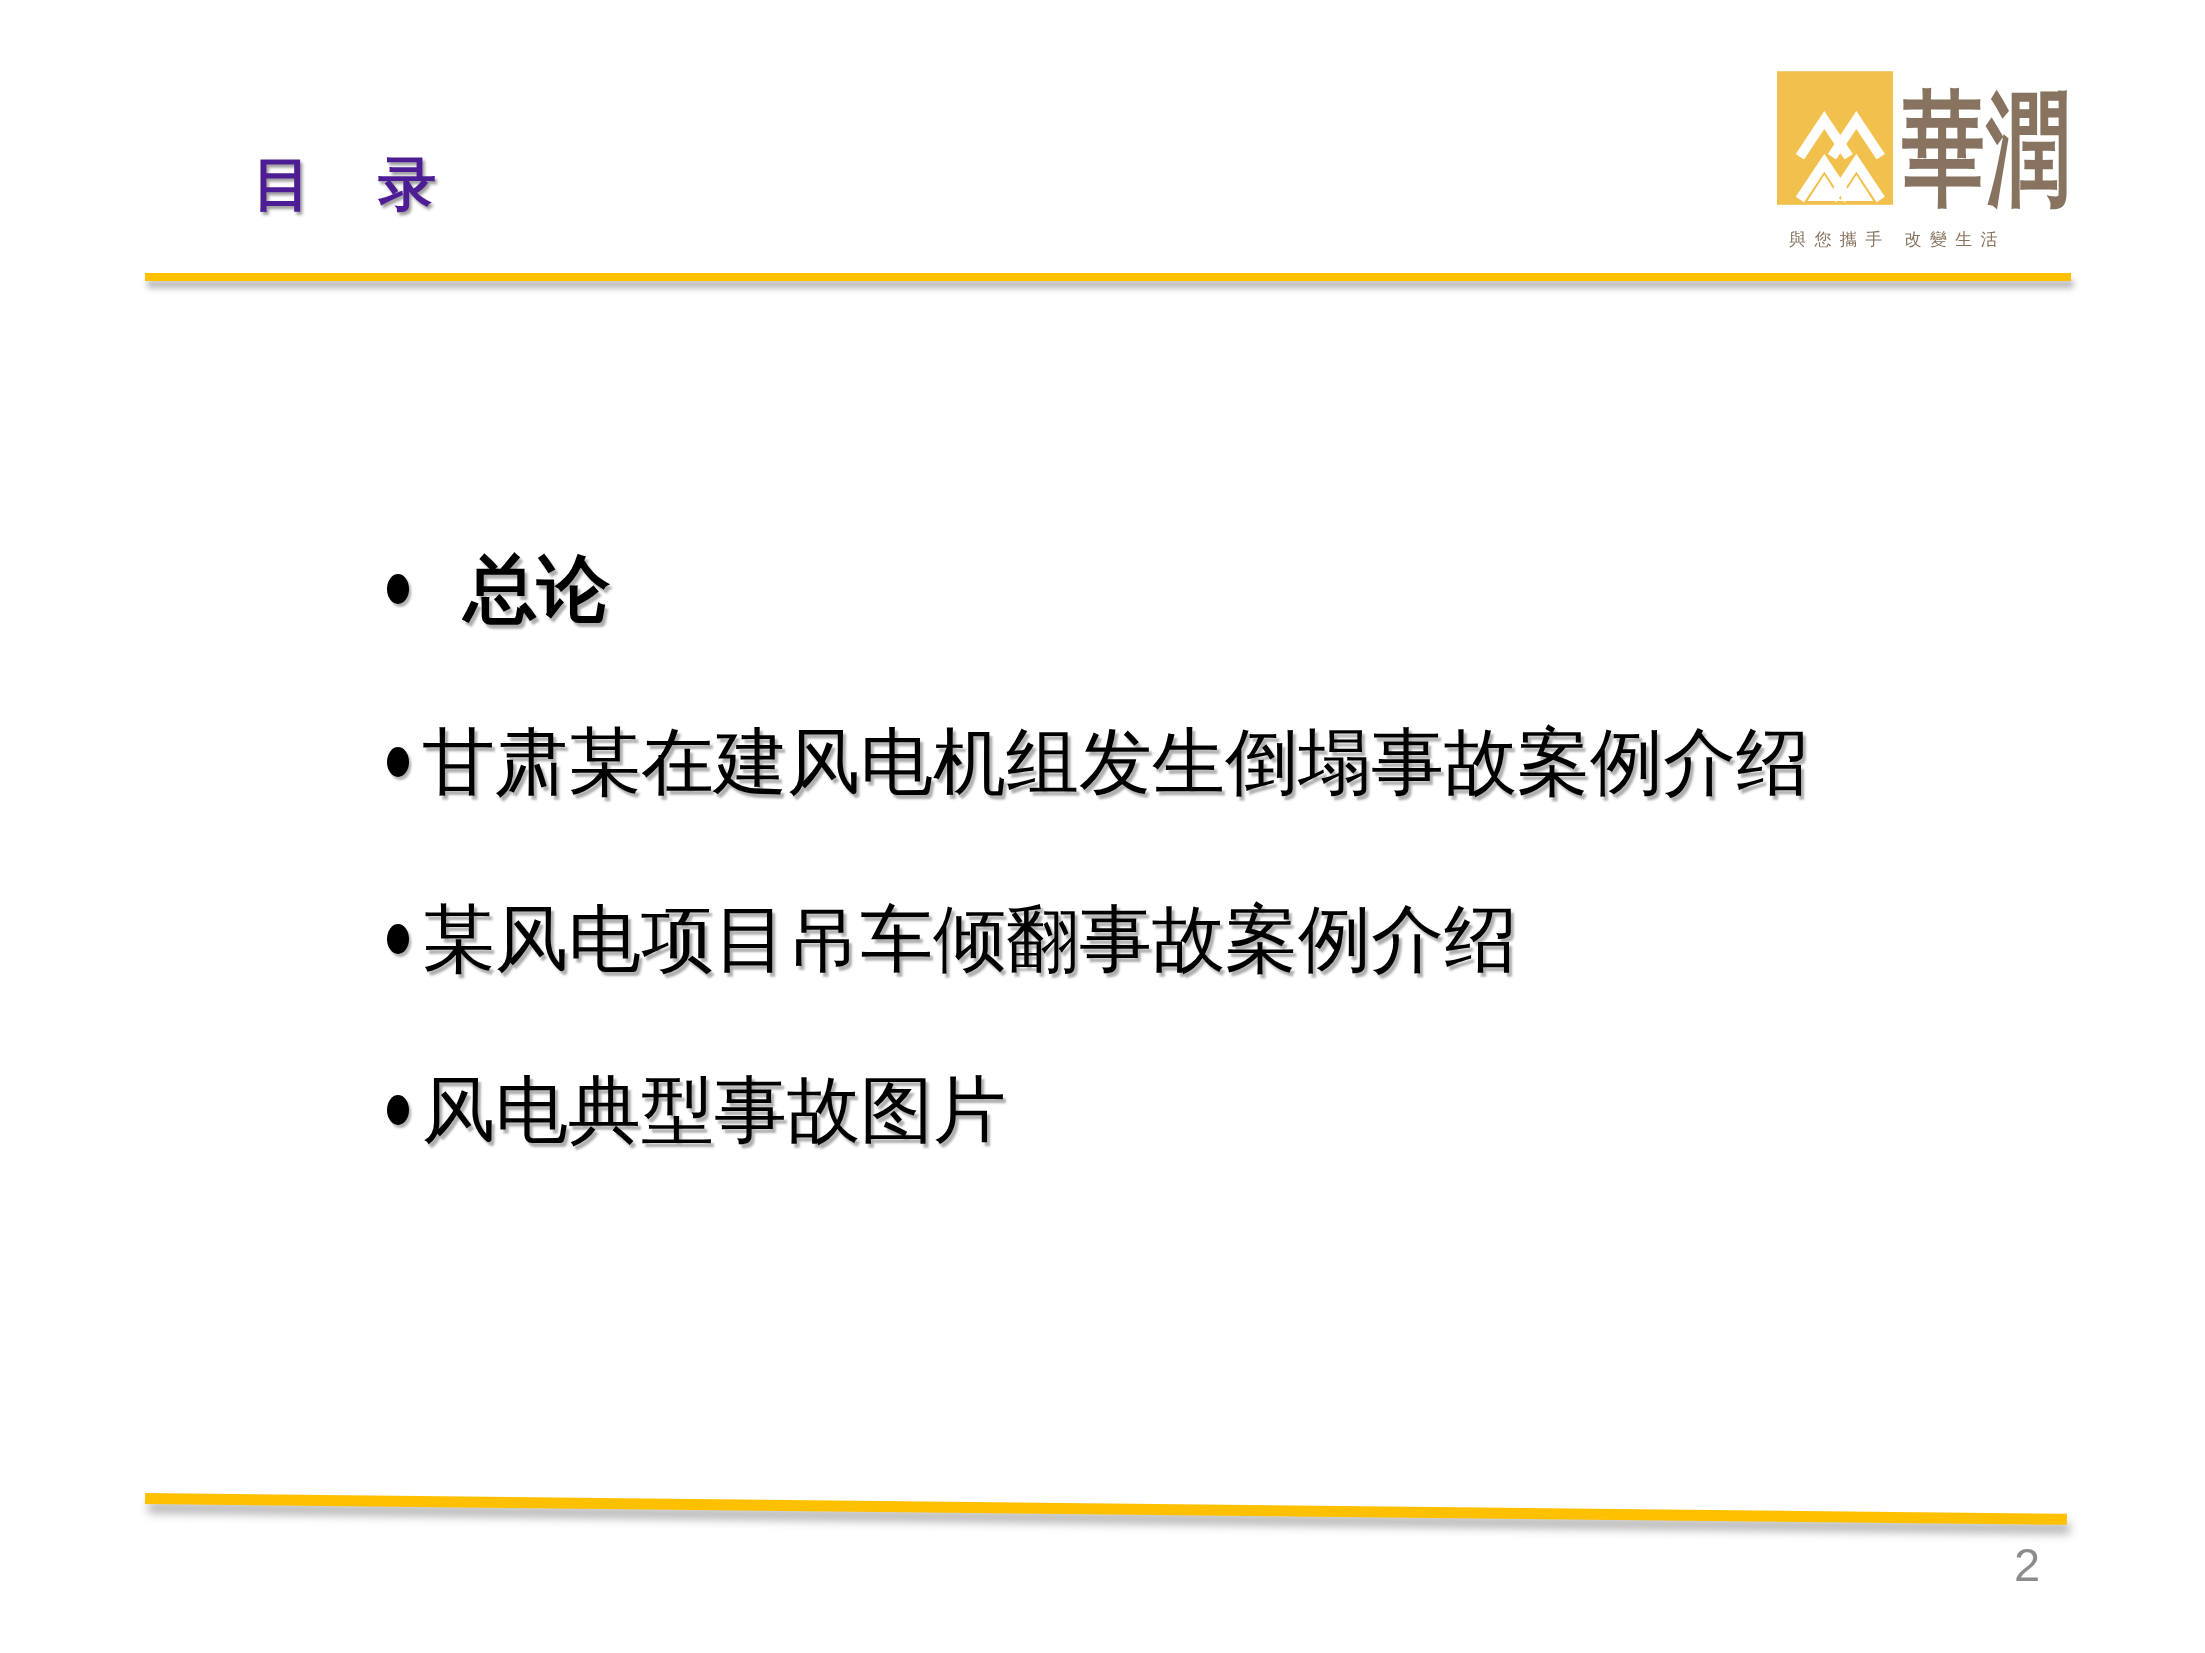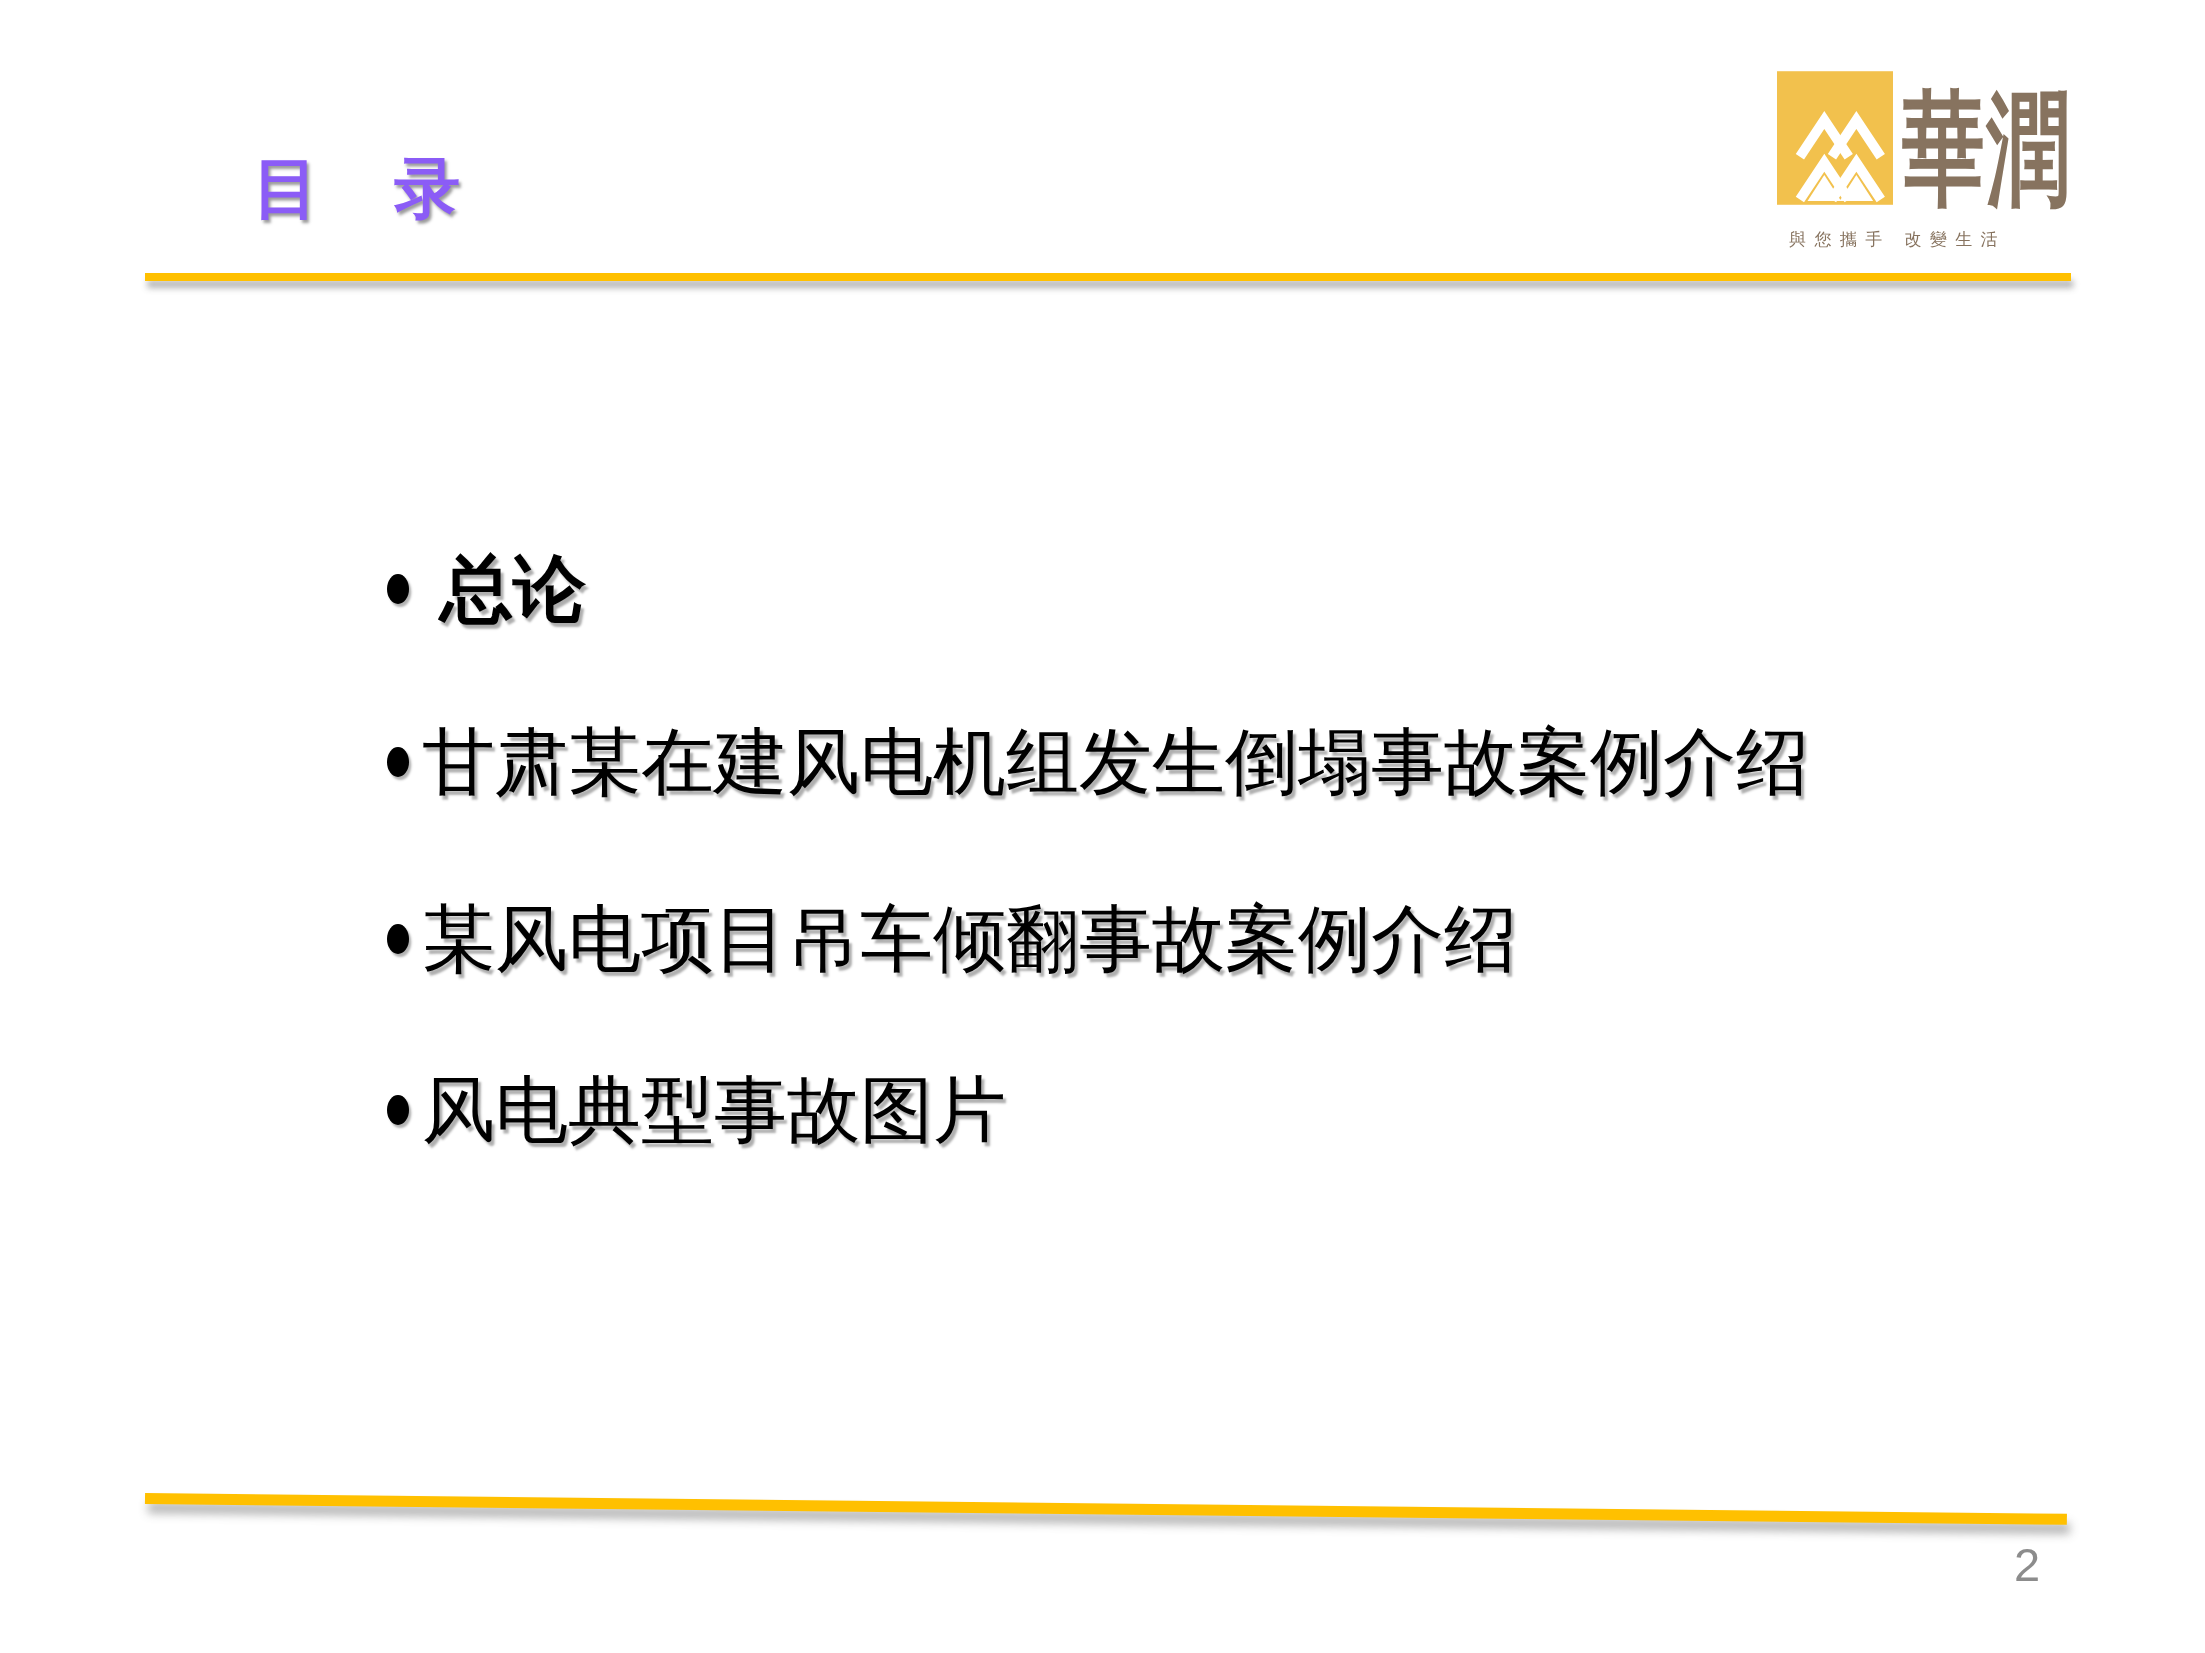--- a/index.html
+++ b/index.html
@@ -11,23 +11,23 @@
     overflow: hidden;
     font-family: "Liberation Serif", "DejaVu Serif", serif;
   }
 
   
   .title {
     position: absolute;
     left: 253px;
     top: 152px;
     font-family: "Liberation Sans", "DejaVu Sans", sans-serif;
-    font-size: 66px;
+    font-size: 58px;
     font-weight: 700;
-    color: #8b5cf6;
+    color: #4c1d95;
     letter-spacing: 4.6px;
     line-height: 1.1;
     text-shadow: 2.3px 3.1px 3.1px rgba(0,0,0,0.40);
     white-space: pre;
   }
   .top-rule {
     position: absolute;
     left: 145px;
     top: 273px;
     width: 1926px;
@@ -93,21 +93,21 @@
     white-space: nowrap;
   }
   .toc-row .dot {
     width: 22px;
     height: 30px;
     border-radius: 50%;
     background: #000000;
     flex: 0 0 auto;
     box-shadow: 2.3px 3.1px 2.3px rgba(0,0,0,0.30);
   }
-  .row-1 { top: 546px; }
+  .row-1 { top: 546px; gap: 24px; }
   .row-2 { top: 719px; }
   .row-3 { top: 896px; }
   .row-4 { top: 1067px; }
   .row-1 .dot { margin-right: 31px; }
   .row-2 .dot, .row-3 .dot, .row-4 .dot { margin-right: 13px; }
   .row-1 .label { font-weight: 700; }
 
   
   .bottom-rule {
     position: absolute;

